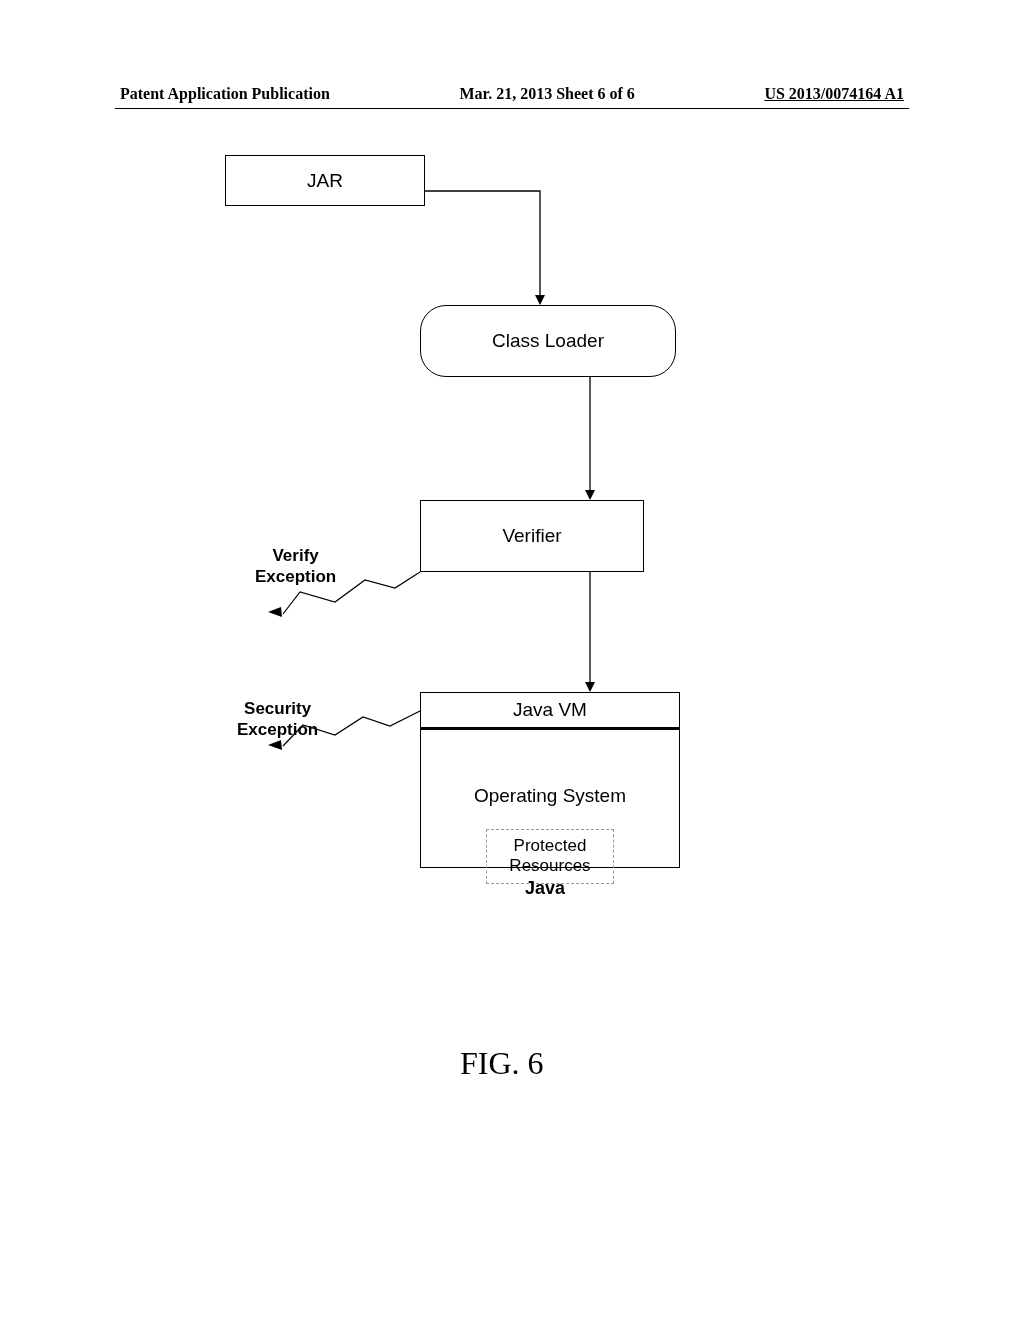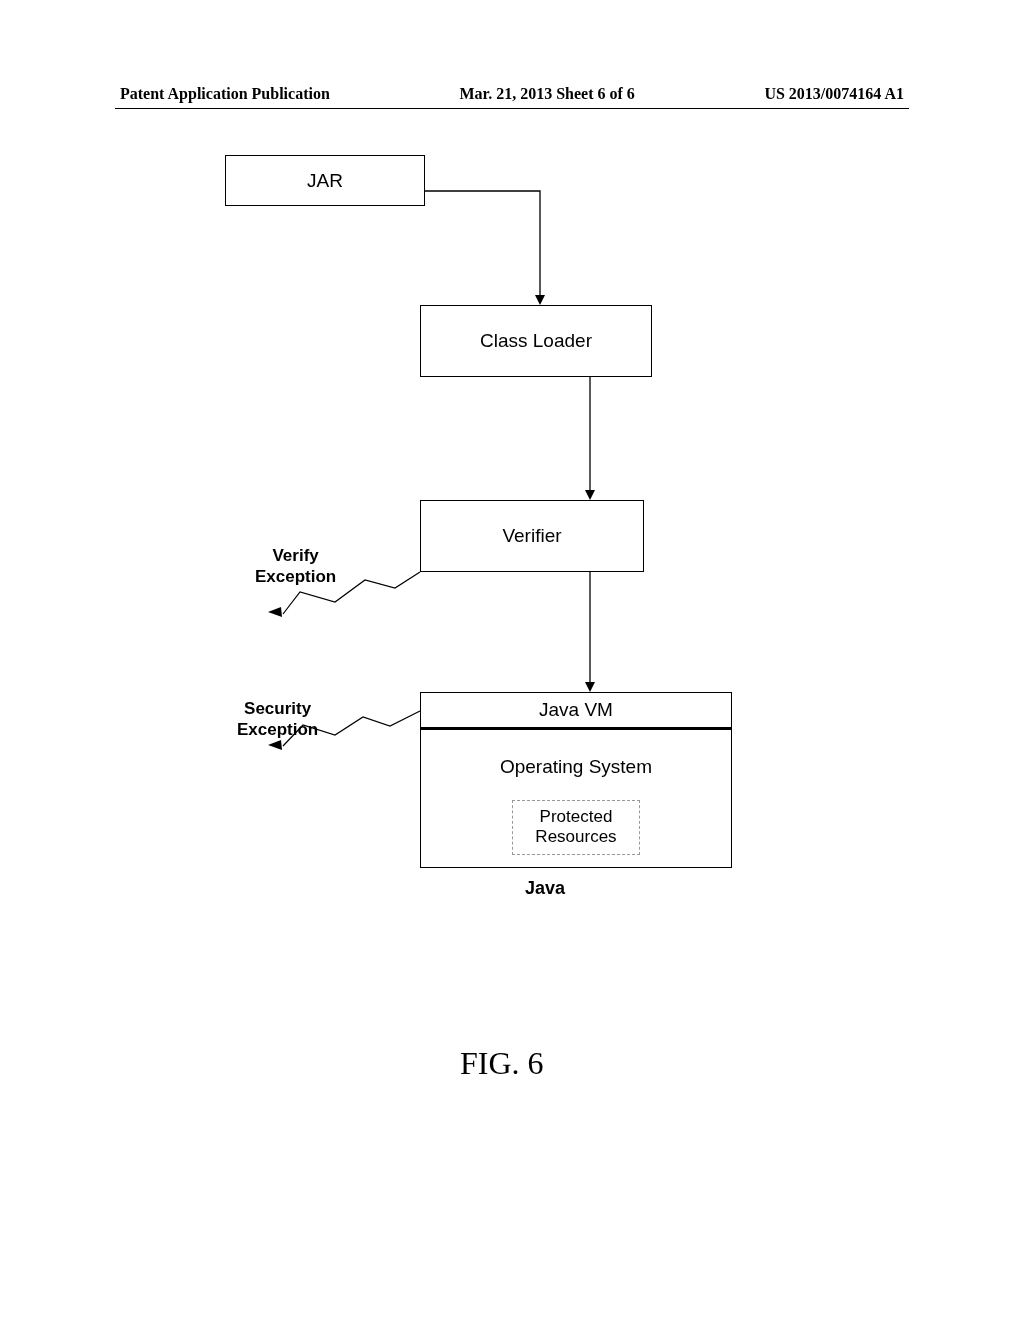--- a/index.html
+++ b/index.html
@@ -27,20 +27,21 @@
       align-items: center;
     }
     .header-left {
       font-family: 'Times New Roman', serif;
     }
     .header-center {
       font-family: 'Times New Roman', serif;
     }
     .header-right {
       font-family: 'Times New Roman', serif;
+      text-decoration: underline;
     }
     .header-hr {
       position: absolute;
       top: 108px;
       left: 115px;
       right: 115px;
       border: none;
       border-top: 1.5px solid black;
     }
     .diagram {
@@ -60,48 +61,50 @@
     }
     .box-jar {
       left: 225px;
       top: 0px;
       width: 200px;
       height: 51px;
     }
     .box-classloader {
       left: 420px;
       top: 150px;
-      width: 232px;
+      width: 256px;
       height: 72px;
+      border-radius: 26px;
     }
     .box-verifier {
       left: 420px;
       top: 345px;
       width: 224px;
       height: 72px;
     }
     .box-runtime {
       left: 420px;
       top: 537px;
-      width: 312px;
+      width: 260px;
       height: 176px;
       flex-direction: column;
       justify-content: flex-start;
       align-items: center;
     }
     .javavm {
       width: 100%;
       padding: 6px 0;
       text-align: center;
       border-bottom: 3.5px solid black;
       font-size: 19px;
     }
     .os {
       padding-top: 26px;
       font-size: 19px;
+      margin-top: 29px;
     }
     .protected-box {
       margin-top: 22px;
       border: 1px dashed #999;
       padding: 6px 22px;
       font-size: 17px;
       text-align: center;
       line-height: 1.2;
     }
     .label-verify {

